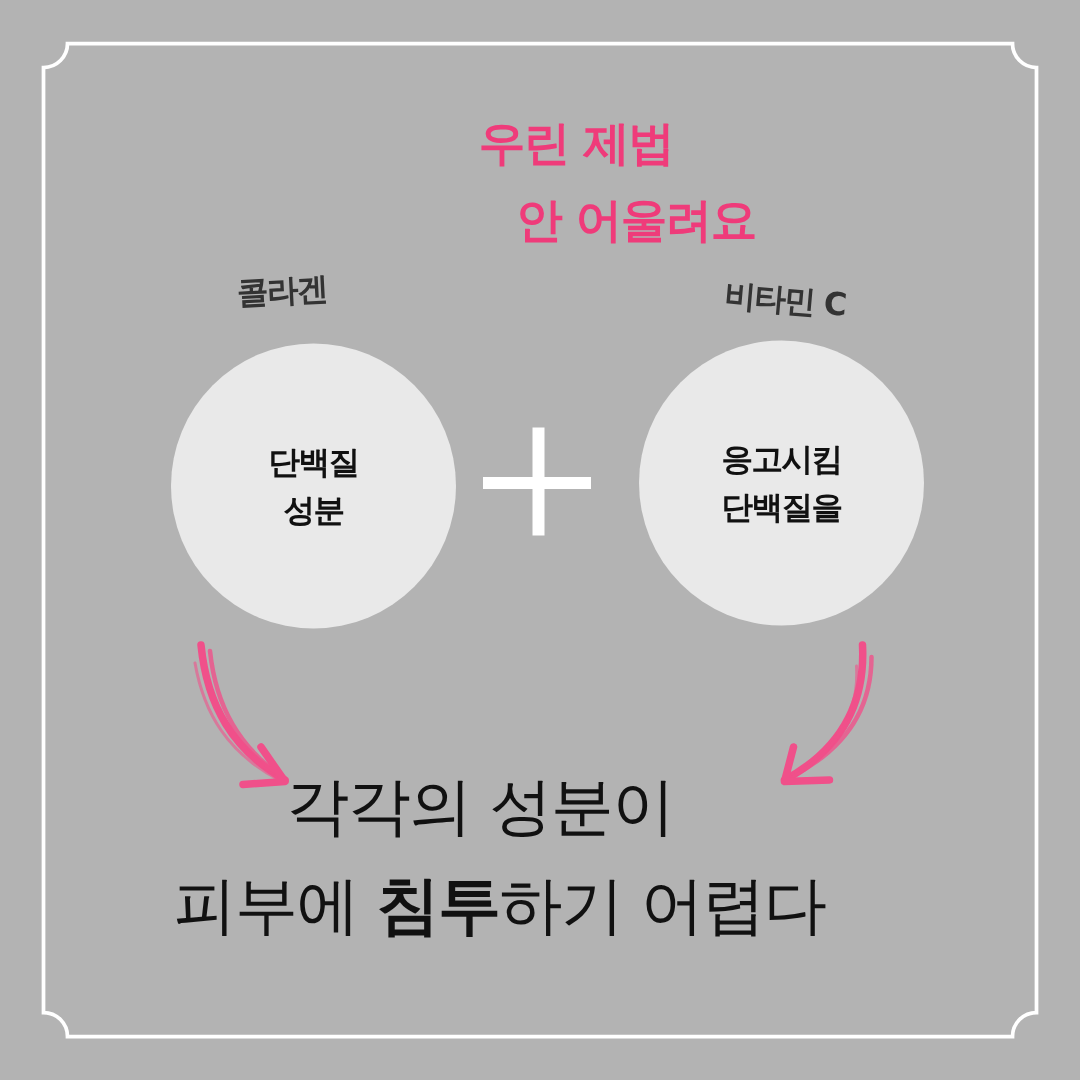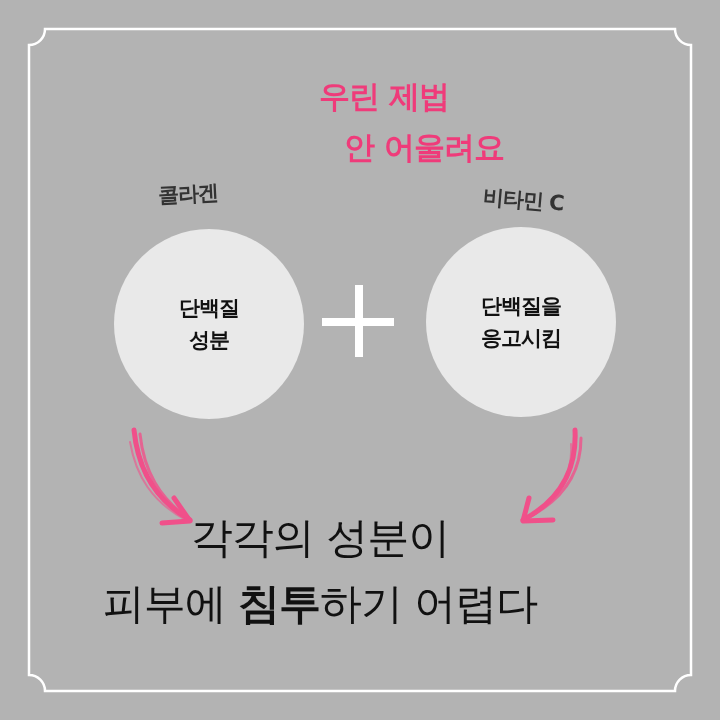--- a/index.html
+++ b/index.html
@@ -18,21 +18,21 @@
     .circle.left { left: 114px; top: 229px; }
     .circle.right { left: 426px; top: 227px; }
     .circle span { display: block; color: #111; font-weight: bold; font-size: 21px; line-height: 32px; letter-spacing: -1px; }
     .plus { position: absolute; left: 322px; top: 285px; width: 72px; height: 72px; }
     .plus .h { position: absolute; left: 0; top: 33px; width: 72px; height: 8px; background: #fff; }
     .plus .v { position: absolute; left: 33px; top: 0; width: 8px; height: 72px; background: #fff; }
     .arrow { position: absolute; }
     .conclusion { position: absolute; left: 0; width: 640px; text-align: center; color: #111; font-size: 42px;
       line-height: 56px; letter-spacing: -1px; }
     .conclusion.c1 { top: 510px; }
-    .conclusion.c2 { top: 576px; }
+    .conclusion.c2 { top: 576px; margin-left: 13px; }
     .conclusion b { font-weight: bold; }
   </style>
 </head>
 <body>
 
 <svg class="frame" viewBox="0 0 720 720" xmlns="http://www.w3.org/2000/svg">
   <path d="M45 29 L675 29 A16 16 0 0 0 691 45 L691 675 A16 16 0 0 0 675 691 L45 691 A16 16 0 0 0 29 675 L29 45 A16 16 0 0 0 45 29 Z" fill="none" stroke="#ffffff" stroke-width="2.5"></path>
 </svg>
 
 <div class="headline l1">우린 제법</div>
@@ -45,22 +45,22 @@
   <span>단백질</span>
   <span>성분</span>
 </div>
 
 <div class="plus">
   <div class="h"></div>
     <div class="v"></div>
 </div>
 
 <div class="circle right">
+  <span>응고시킴</span>
   <span>단백질을</span>
-  <span>응고시킴</span>
 </div>
 
 <svg class="arrow" style="left:120px;top:420px;" width="80" height="110" viewBox="0 0 80 110">
   <g fill="none" stroke="#f0508a" stroke-linecap="round">
     <path d="M14 10 C18 50 35 80 70 100" stroke-width="5"></path>
     <path d="M20 14 C24 52 40 78 68 98" stroke-width="3" opacity="0.8"></path>
     <path d="M10 22 C16 56 32 82 66 100" stroke-width="2" opacity="0.6"></path>
     <path d="M54 78 L70 101 L42 103" stroke-width="5" stroke-linejoin="round"></path>
   </g>
 </svg>

